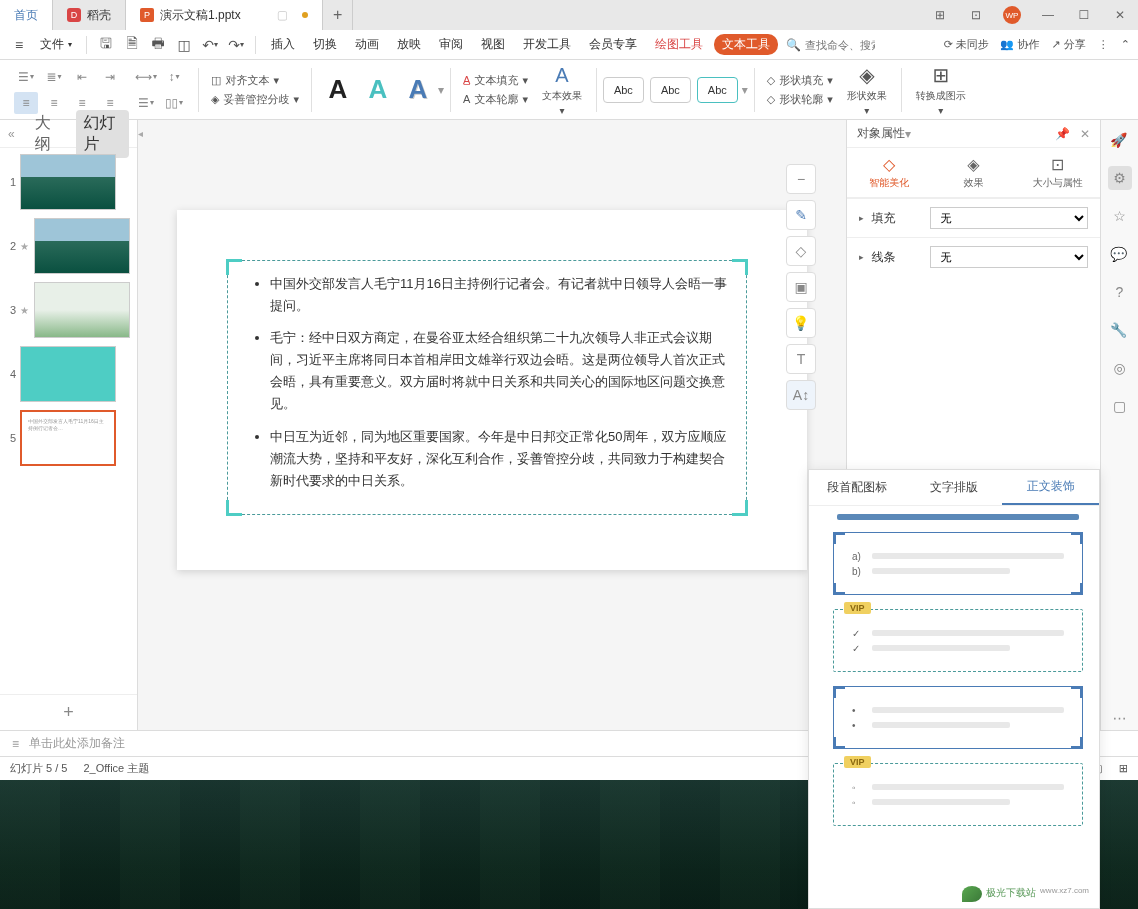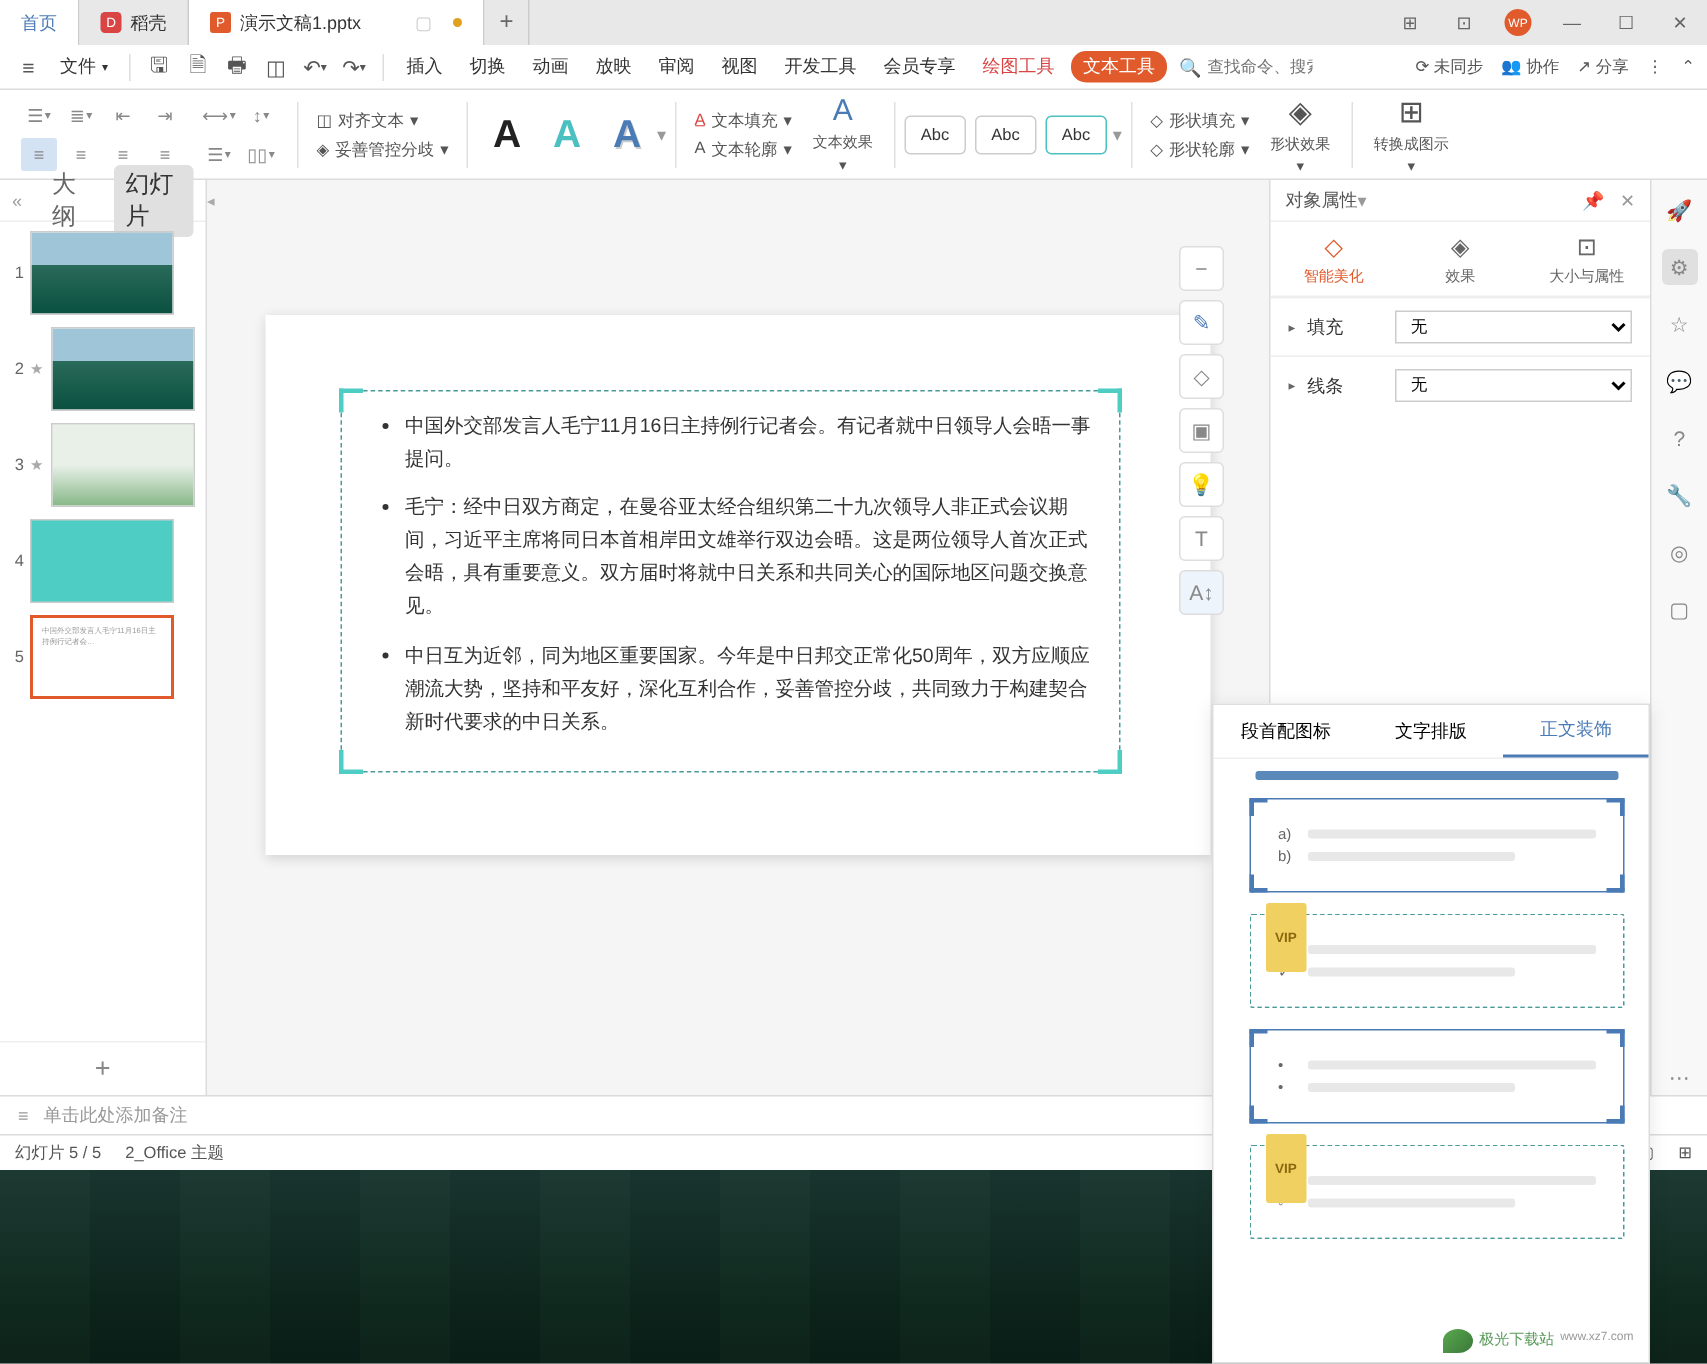--- a/index.html
+++ b/index.html
@@ -107,36 +107,36 @@
 
 .statusbar { height: 24px; border-top: 1px solid #dcdcdc; background: #fff; display: flex; align-items: center; padding: 0 10px; font-size: 11px; color: #555; gap: 16px; }
 .statusbar .spacer { flex: 1; }
 .statusbar .sitem { display: flex; align-items: center; gap: 4px; cursor: pointer; }
 
 .bgimg { height: 151px; background: linear-gradient(180deg, #1a3530 0%, #0a2018 60%, #051510 100%); position: relative; overflow: hidden; }
 .bgimg::before { content: ""; position: absolute; inset: 0; background: repeating-linear-gradient(90deg, rgba(40,80,60,0.3) 0 60px, rgba(20,50,40,0.3) 60px 120px); opacity: 0.6; }
 
 .popover { position: absolute; right: 38px; bottom: 0; width: 292px; height: 440px; background: #fff; border: 1px solid #ddd; box-shadow: 0 2px 12px rgba(0,0,0,0.1); display: flex; flex-direction: column; }
 .popover .potabs { display: flex; height: 36px; border-bottom: 1px solid #eee; }
-.popover .potabs .pot { flex: 1; display: flex; align-items: center; justify-content: center; cursor: pointer; font-size: 12px; color: #000000; }
+.popover .potabs .pot { flex: 1; display: flex; align-items: center; justify-content: center; cursor: pointer; font-size: 12px; color: #404040; }
 .popover .potabs .pot.active { color: #4a7bb5; border-bottom: 2px solid #4a7bb5; }
 .popover .polist { flex: 1; overflow: auto; padding: 8px 16px 8px 24px; }
 .popover .card { border: 1px solid #ddd; border-radius: 2px; margin-bottom: 14px; padding: 14px 18px; cursor: pointer; position: relative; background: #fff; }
 .popover .card.sel { border: 1px dashed #4a9a9a; }
 .popover .card.sel2 { border: 1px solid #4a7bb5; }
 .popover .card .crn { position: absolute; width: 12px; height: 12px; }
 .popover .card.sel2 .crn.tl { top:-1px; left:-1px; border-top:3px solid #4a7bb5; border-left:3px solid #4a7bb5; }
 .popover .card.sel2 .crn.tr { top:-1px; right:-1px; border-top:3px solid #4a7bb5; border-right:3px solid #4a7bb5; }
 .popover .card.sel2 .crn.bl { bottom:-1px; left:-1px; border-bottom:3px solid #4a7bb5; border-left:3px solid #4a7bb5; }
 .popover .card.sel2 .crn.br { bottom:-1px; right:-1px; border-bottom:3px solid #4a7bb5; border-right:3px solid #4a7bb5; }
 .popover .card .line { height: 6px; background: #e8e8e8; margin: 3px 0; border-radius: 2px; }
 .popover .card .line.short { width: 65%; }
 .popover .card .brow { display: flex; align-items: center; gap: 8px; margin: 3px 0; }
 .popover .card .bmark { font-size: 10px; color: #666; width: 12px; }
-.popover .card .vip { position: absolute; top: -8px; left: 10px; background: #f0d060; color: #8a6810; font-size: 9px; padding: 18px 6px; border-radius: 2px; font-weight: bold; }
+.popover .card .vip { position: absolute; top: -8px; left: 10px; background: #f0d060; color: #8a6810; font-size: 9px; padding: 1px 6px; border-radius: 2px; font-weight: bold; }
 .popover .watermark { position: absolute; bottom: 6px; right: 10px; font-size: 10px; color: #5a9a5a; display: flex; gap: 4px; }
 .popover .watermark .wlogo { width: 20px; height: 16px; background: linear-gradient(135deg, #5aa850, #3a7838); border-radius: 50% 50% 50% 0; }
 </style>
 </head>
 <body>
 
 <div class="titlebar">
   <div class="tab home">
       <span>首页</span>
     </div>

